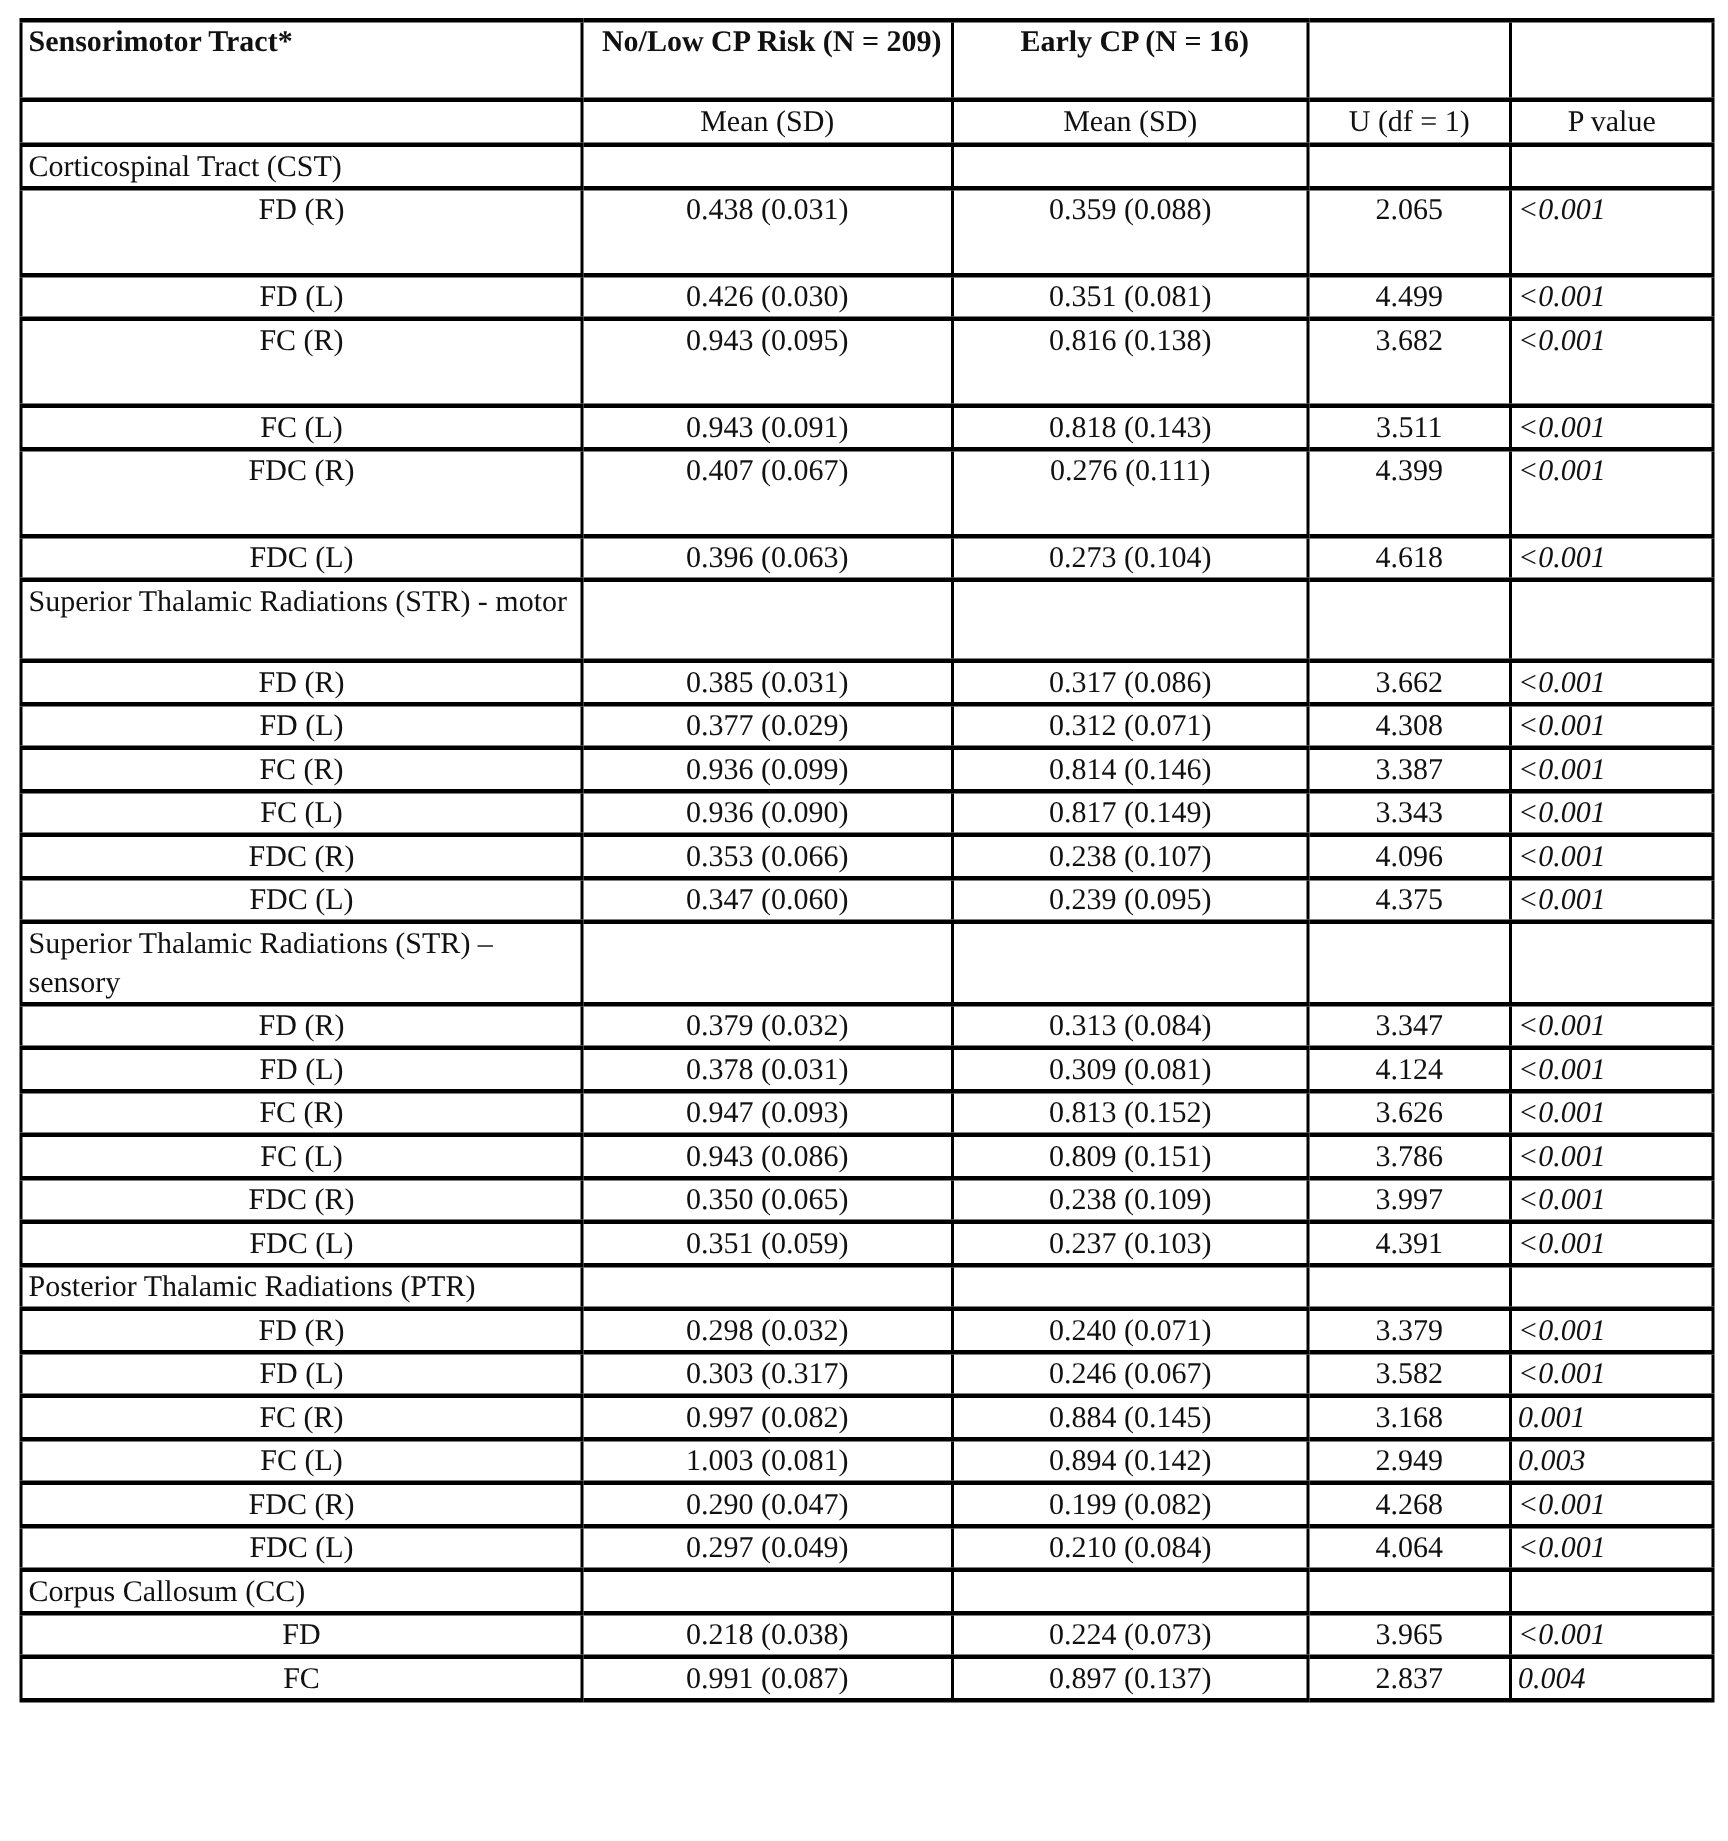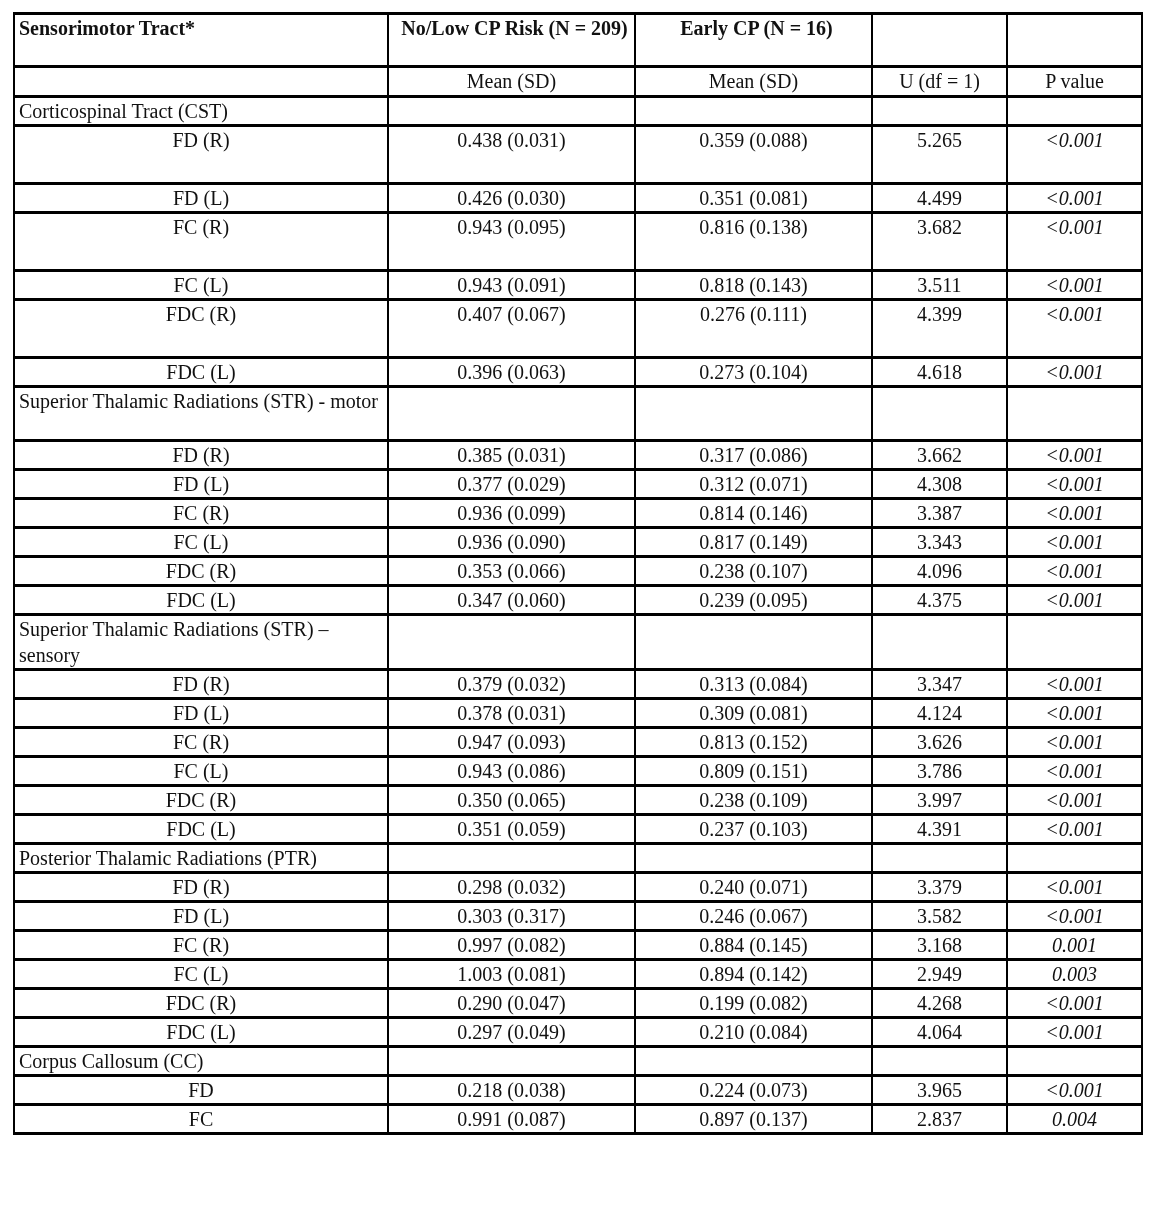--- a/index.html
+++ b/index.html
@@ -11,21 +11,21 @@
   table.t col.c1 { width: 247px; }
   table.t col.c2 { width: 237px; }
   table.t col.c3 { width: 135px; }
   table.t col.c4 { width: 135px; }
   table.t td { border-left: 2px solid #000; border-right: 2px solid #000;
                border-top: 3px solid #000; border-bottom: 3px solid #000;
                padding: 0 4px; vertical-align: top; line-height: 26px; }
   table.t tr:first-child td { border-top: 3px solid #000; }
   td.name { text-align: center; margin-top: 32px; }
   td.val { text-align: center; }
-  td.p { text-align: center; font-style: italic; }
+  td.p { font-style: italic; }
   td.grp { text-align: left; }
   td.hdr { font-weight: bold; }
   td.hdr.first { text-align: left; }
   td.hdr.c { text-align: center; padding-left: 10px; }
   .r-h1 td { height: 50px; }
   .r-h2 td { height: 27px; }
   .r-grp td { height: 24px; }
   .r-grp2 td { height: 51px; margin-left: 48px; }
   .r-tall2 td { height: 55px; }
   .r td { height: 25px; }
@@ -60,21 +60,21 @@
         <td class="grp">Corticospinal Tract (CST)</td>
         <td></td>
         <td></td>
         <td></td>
         <td></td>
       </tr>
       <tr class="r-tall2">
         <td class="name">FD (R)</td>
         <td class="val">0.438 (0.031)</td>
         <td class="val">0.359 (0.088)</td>
-        <td class="val">5.265</td>
+        <td class="val">2.065</td>
         <td class="p">&lt;0.001</td>
       </tr>
       <tr class="r">
         <td class="name">FD (L)</td>
         <td class="val">0.426 (0.030)</td>
         <td class="val">0.351 (0.081)</td>
         <td class="val">4.499</td>
         <td class="p">&lt;0.001</td>
       </tr>
       <tr class="r-tall2">

